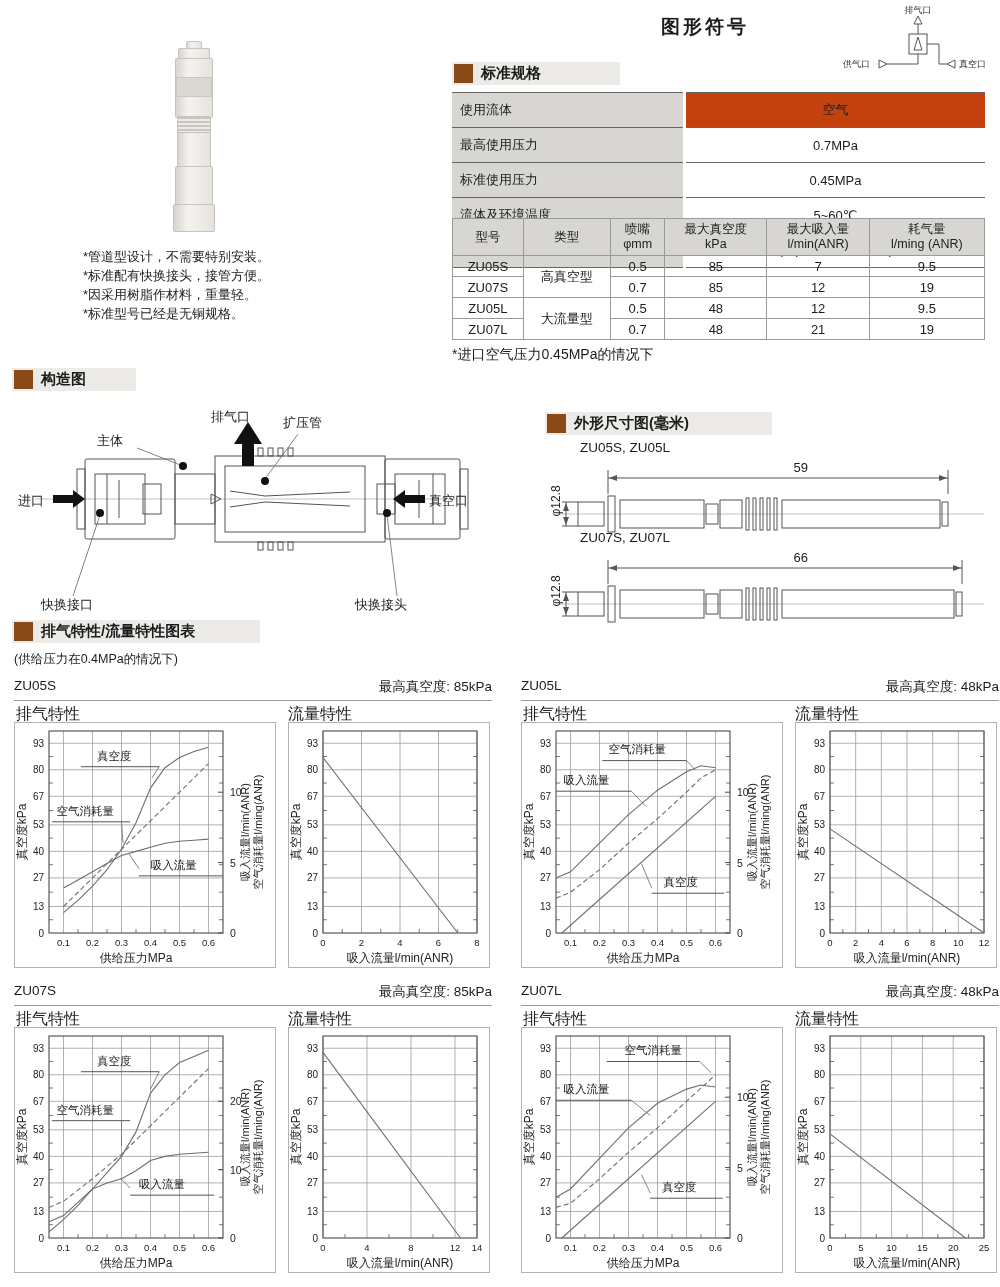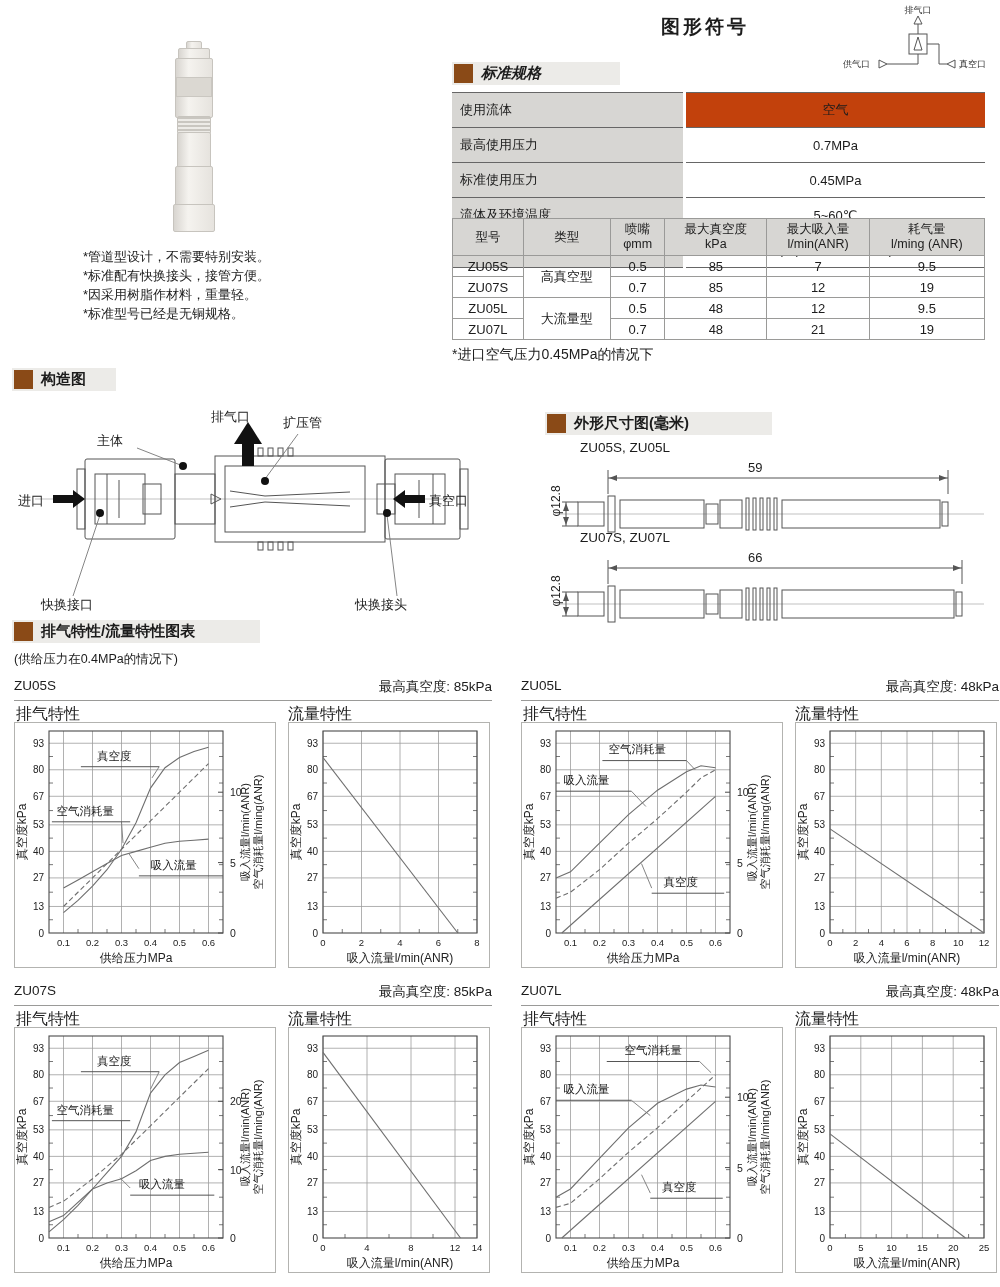--- a/index.html
+++ b/index.html
@@ -34,21 +34,21 @@
                font-size:13px;text-align:center;}
   .model-table th{background:#d7d6d3;font-weight:normal;border:1px solid #9a9a98;padding:3px 4px;font-size:12.5px;line-height:1.2;}
   .model-table td{border:1px solid #9a9a98;padding:2.5px 4px;}
   .footnote{position:absolute;left:452px;top:346px;font-size:14px;}
   
   .structure{position:absolute;left:15px;top:396px;width:460px;height:218px;}
   .structure span{position:absolute;font-size:13px;}
   
   .dimblock{position:absolute;width:440px;height:112px;}
   .dimblock .dmodels{position:absolute;left:28px;top:0;font-size:13.5px;}
-  .dimblock .dlen{position:absolute;left:196px;width:60px;top:20px;text-align:left;font-size:13px;}
+  .dimblock .dlen{position:absolute;left:196px;width:60px;top:20px;text-align:right;font-size:13px;}
   .dimblock .ddia{position:absolute;left:-12px;top:54px;font-size:12px;transform:rotate(-90deg);}
   .dimblock svg{position:absolute;left:0;top:16px;}
   
   .charts-sub{position:absolute;left:14px;top:651px;font-size:12.5px;}
   .cgroup{position:absolute;width:478px;height:302px;}
   .ghead{position:absolute;left:0;top:0;width:100%;display:flex;justify-content:space-between;
          font-size:13.5px;border-bottom:1px solid #9a9a98;padding-bottom:4px;box-sizing:border-box;}
   .ptitle{position:absolute;top:26px;font-size:16px;}
   .panel{position:absolute;top:44px;border:1px solid #b3b3b0;background:#fff;box-sizing:border-box;}
   .pex{left:0;width:262px;height:246px;}
@@ -93,21 +93,21 @@
         <line x1="104" y1="40" x2="104" y2="60"></line>
         <line x1="104" y1="60" x2="112" y2="60"></line>
         <polygon points="120,56 120,64 112,60"></polygon>
       </g>
     </svg>
     <span style="left:60px;top:0;width:46px;text-align:center;">排气口</span>
     <span style="left:8px;top:54px;">供气口</span>
     <span style="left:124px;top:54px;">真空口</span>
   </div>
 
-  <div class="sec-header" style="left:452px;top:62px;width:168px;font-style:italic;">
+  <div class="sec-header" style="left:452px;top:62px;width:168px;">
     <span class="sq"></span>
     <span>标准规格</span>
   </div>
   <table class="spec-table">
     <tbody id="spec-body">
         <tr>
           <td class="lab">使用流体</td>
           <td class="val g">空气</td>
         </tr>
         <tr>
@@ -184,21 +184,21 @@
           <td>ZU07L</td>
           <td>0.7</td>
           <td>48</td>
           <td>21</td>
           <td>19</td>
         </tr>
       </tbody>
   </table>
   <div class="footnote">*进口空气压力0.45MPa的情况下</div>
 
-  <div class="sec-header" style="left:12px;top:368px;width:104px;">
+  <div class="sec-header" style="left:12px;top:368px;width:124px;">
     <span class="sq"></span>
     <span>构造图</span>
   </div>
   <div class="structure">
     <svg width="460" height="218">
       <g fill="none" stroke="#555" stroke-width="1">
         <line x1="20" y1="103" x2="440" y2="103" stroke="#999" stroke-width="0.6"></line>
 
         <rect x="70" y="63" width="90" height="80" rx="2"></rect>
         <rect x="62" y="73" width="8" height="60"></rect>

